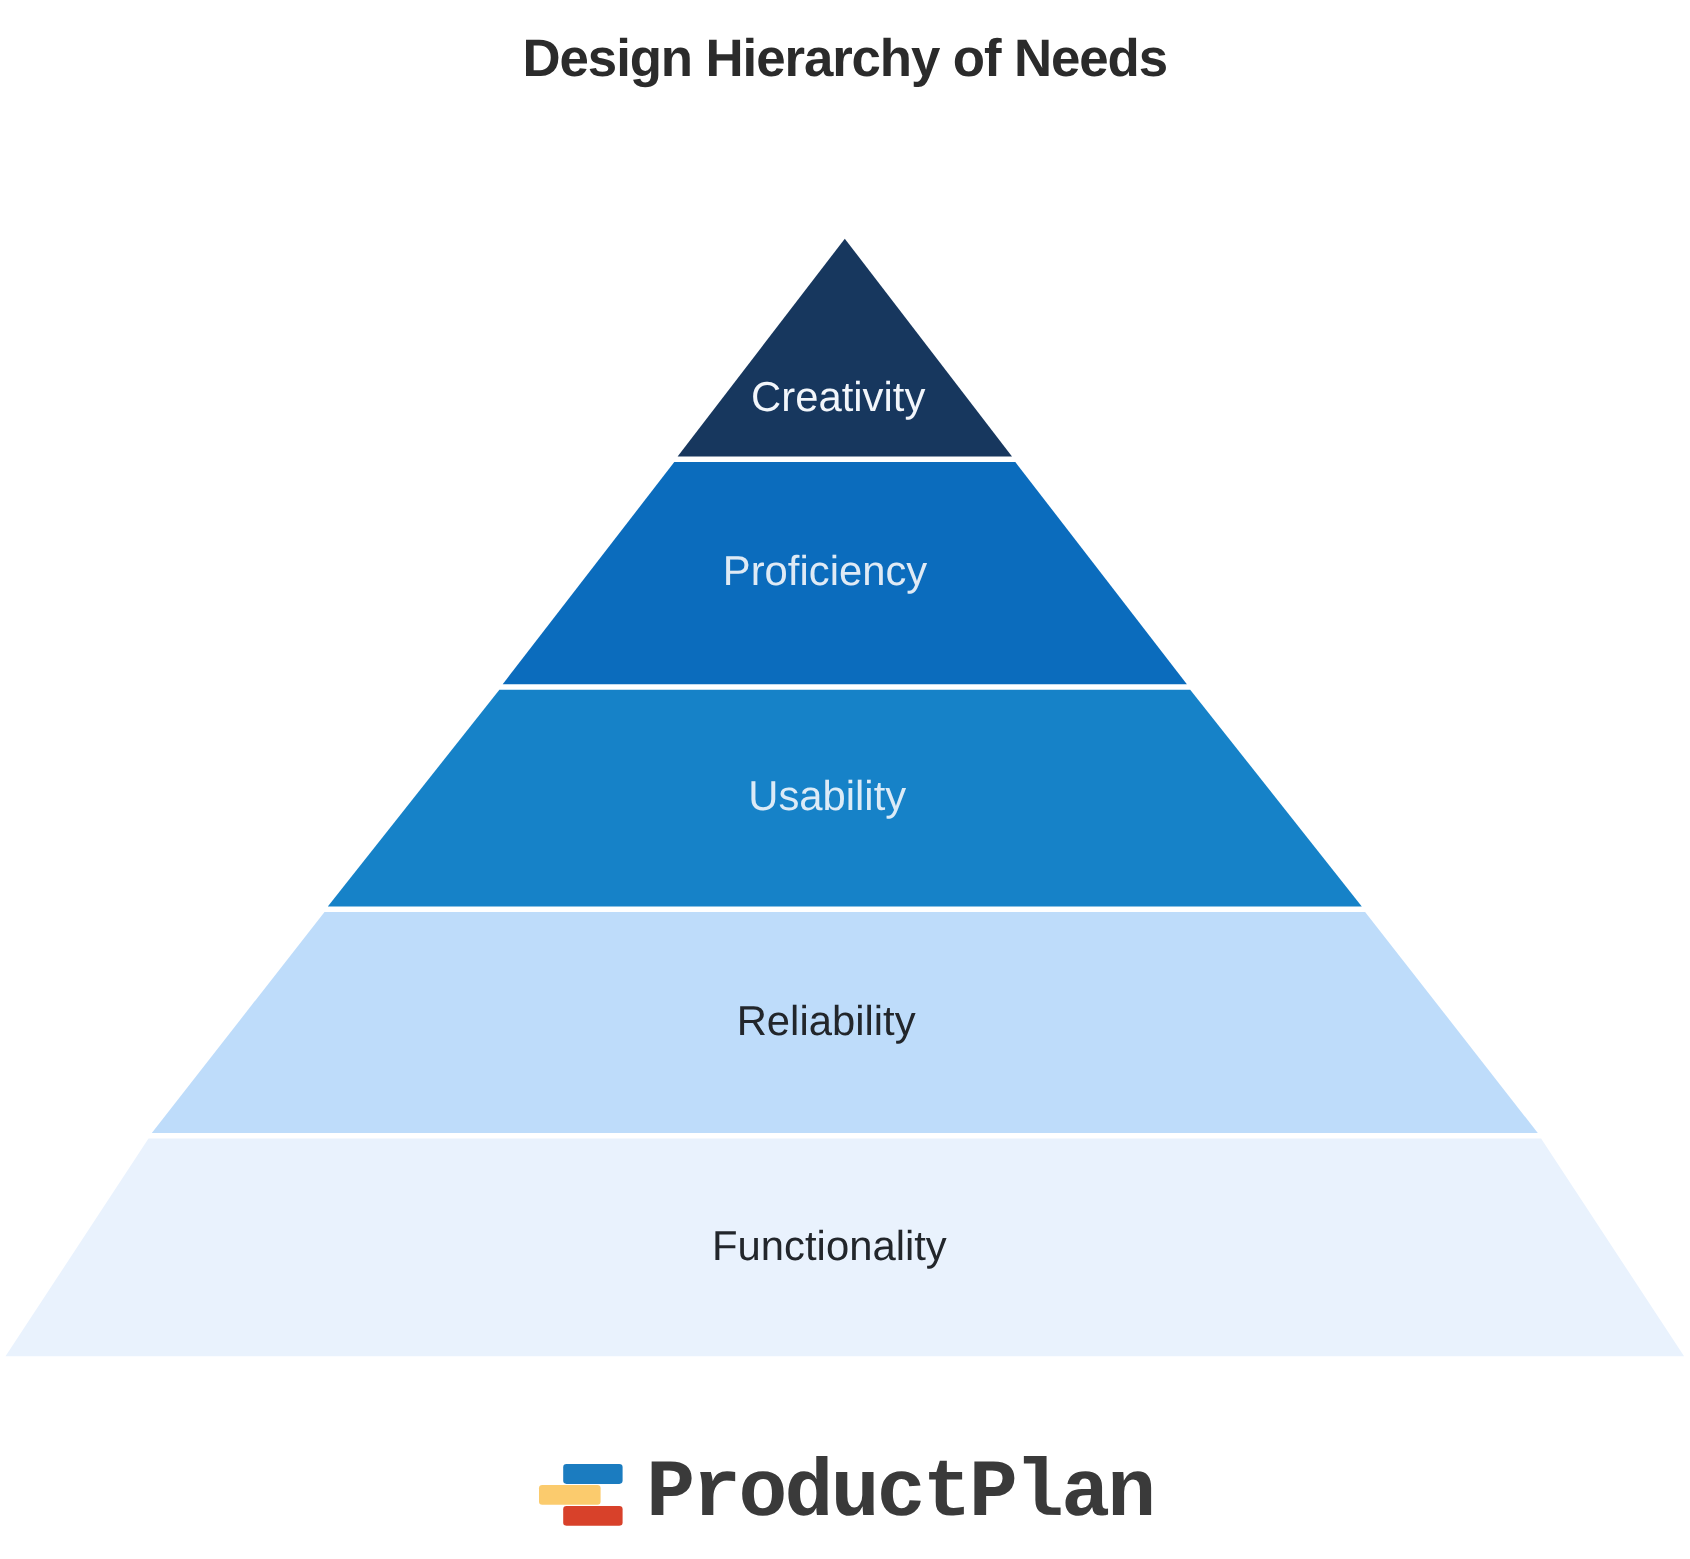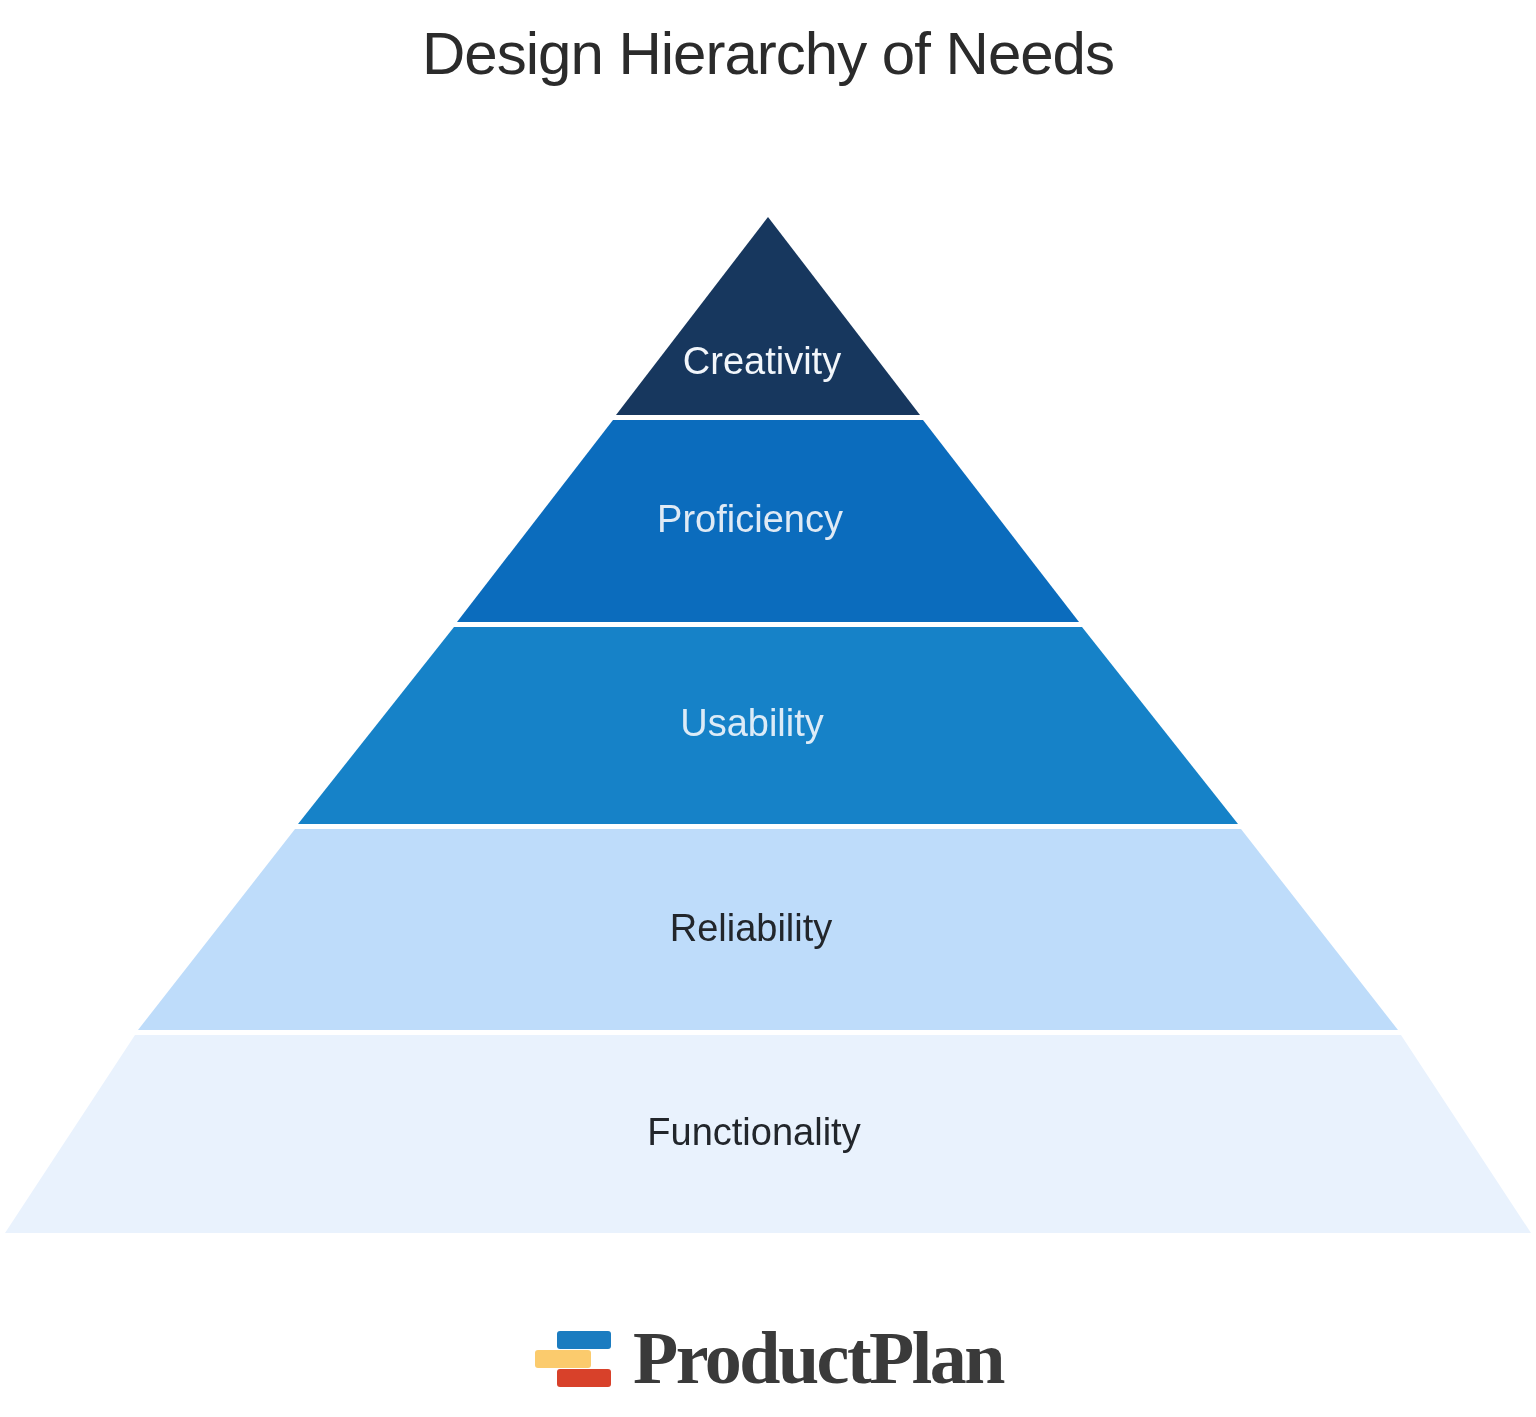--- a/index.html
+++ b/index.html
@@ -17,22 +17,22 @@
     background: #ffffff;
     overflow: hidden;
   }
   .title {
     position: absolute;
     top: 6px;
     left: 0;
     width: 1536px;
     text-align: center;
     font-family: "Liberation Sans", sans-serif;
-    font-weight: 400;
-    font-size: 60px;
+    font-weight: 700;
+    font-size: 48px;
     letter-spacing: -1px;
     color: #2b2b2b;
     line-height: 96px;
   }
   .pyramid-wrap {
     position: absolute;
     top: 0;
     left: 0;
     width: 1425px;
     height: 1280px;
@@ -84,21 +84,21 @@
     height: 18px;
   }
   .logo-bar.red {
     background: #d8412a;
     left: 24px;
     top: 51px;
     width: 54px;
     height: 18px;
   }
   .logo-text {
-    font-family: Liberation Serif, serif;
+    font-family: Liberation Mono, monospace;
     font-weight: 700;
     font-size: 74px;
     letter-spacing: -2.5px;
     color: #3a3a3a;
     line-height: 80px;
     white-space: nowrap;
   }
 </style>
 </head>
 <body style="background: rgb(255, 255, 255);">

